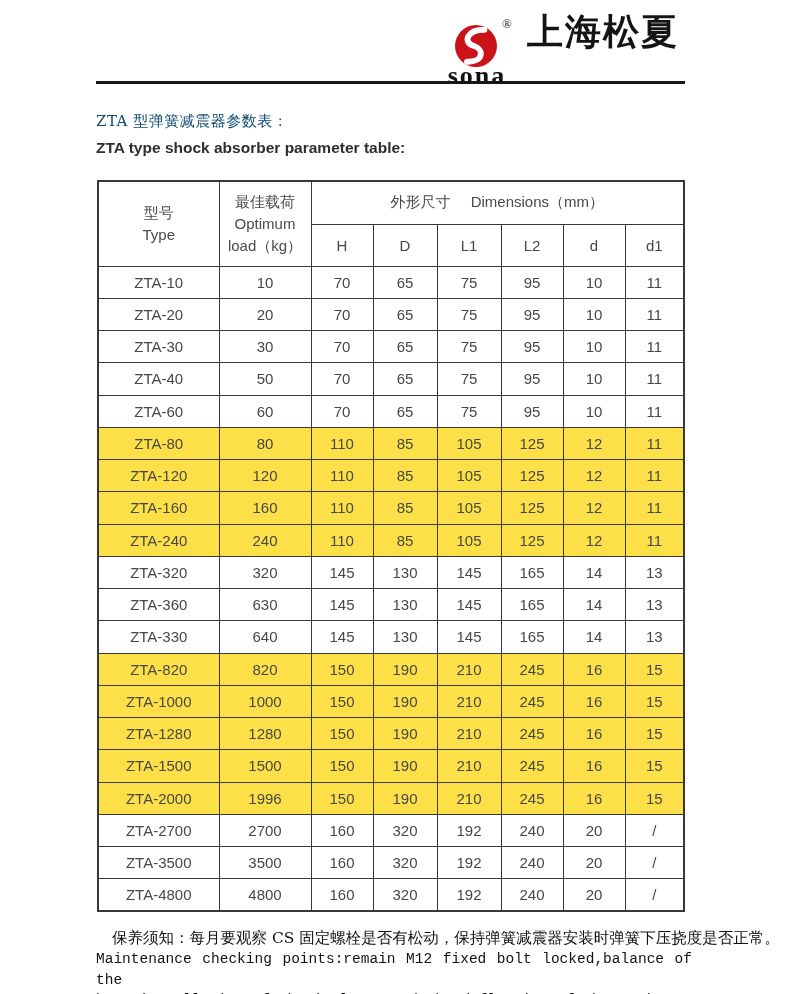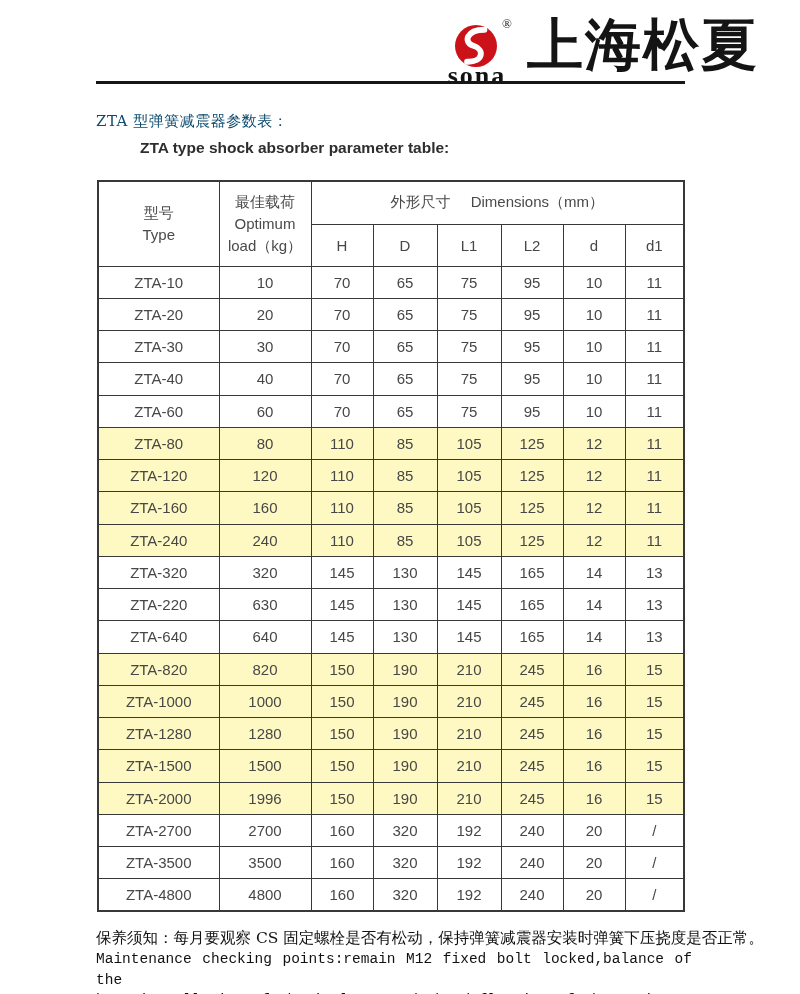--- a/index.html
+++ b/index.html
@@ -19,68 +19,68 @@
     font-size: 13px; color: #2b2b2b;
     font-family: "Liberation Serif", "DejaVu Serif", serif;
   }
   .logo-sona {
     position: absolute; left: 440px; top: 61px; width: 74px;
     text-align: center; font-family: "Liberation Serif", "DejaVu Serif", serif;
     font-weight: bold; font-size: 26px; letter-spacing: 2px; color: #111;
   }
   .logo-cn {
     position: absolute; left: 527px; top: 8px;
-    font-size: 56px; font-weight: 900; color: #141414;
+    font-size: 36px; font-weight: 900; color: #141414;
     letter-spacing: 2px; white-space: nowrap;
     font-family: "Liberation Sans", "DejaVu Sans", sans-serif;
   }
   .header-rule {
     position: absolute; left: 96px; top: 81px;
     width: 589px; height: 3px; background: #161616;
   }
 
   
   .title-cn {
     position: absolute; left: 96px; top: 112px;
     font-family: "DejaVu Serif", "Liberation Serif", serif;
     font-size: 15px; color: #0c4a6e; letter-spacing: 0.5px;
   }
   .title-en {
     position: absolute; left: 96px; top: 139px;
     font-family: "Liberation Sans", "DejaVu Sans", sans-serif;
-    font-size: 15.5px; color: #2e2e2e; font-weight: 600; margin-left: 44px;
+    font-size: 15.5px; color: #2e2e2e; font-weight: 600;
   }
 
   
   .param-table {
     position: absolute; left: 97px; top: 180px;
     width: 586px; height: 732px;
     border-collapse: collapse; table-layout: fixed;
     border: 2px solid #383838;
   }
   .param-table th, .param-table td {
     border: 1px solid #383838;
     text-align: center; vertical-align: middle;
     font-size: 15px; color: #474747; font-weight: normal;
     padding: 0;
   }
   .param-table thead tr.h1 { height: 43px; padding-left: 35px; }
   .param-table thead tr.h2 { height: 42px; }
   .param-table tbody tr { height: 31px; margin-left: 24px; }
-  .param-table tbody tr.shaded { background: #fef9c3; }
+  .param-table tbody tr.shaded { background: #fde047; }
   .cn-serif { font-family: "DejaVu Serif", "Liberation Serif", serif; color: #4a4a4a; }
   .en-sans  { font-family: "Liberation Sans", "DejaVu Sans", sans-serif; color: #4a4a4a; }
   .hdr-stack { line-height: 22px; }
   .dims-label .en-sans { margin-left: 16px; }
 
   
   .footer-note { position: absolute; left: 96px; top: 928px; width: 596px; }
   .footer-cn {
     font-family: "DejaVu Serif", "Liberation Serif", serif;
-    font-size: 15.5px; color: #111; line-height: 21px; white-space: nowrap;
+    font-size: 15.5px; color: #111; line-height: 21px; white-space: nowrap; margin-left: 16px;
   }
   .footer-en {
     font-family: "Liberation Mono", "DejaVu Sans Mono", monospace;
     font-size: 14.5px; color: #111; line-height: 20.5px;
   }
   .footer-en.justified { text-align: justify; text-align-last: justify; }
 </style>
 </head>
 <body>
 
@@ -166,21 +166,21 @@
           <td>30</td>
           <td>70</td>
           <td>65</td>
           <td>75</td>
           <td>95</td>
           <td>10</td>
           <td>11</td>
         </tr>
         <tr>
           <td>ZTA-40</td>
-          <td>40</td>
+          <td>50</td>
           <td>70</td>
           <td>65</td>
           <td>75</td>
           <td>95</td>
           <td>10</td>
           <td>11</td>
         </tr>
         <tr>
           <td>ZTA-60</td>
           <td>60</td>
@@ -235,31 +235,31 @@
           <td>ZTA-320</td>
           <td>320</td>
           <td>145</td>
           <td>130</td>
           <td>145</td>
           <td>165</td>
           <td>14</td>
           <td>13</td>
         </tr>
         <tr>
-          <td>ZTA-220</td>
+          <td>ZTA-360</td>
           <td>630</td>
           <td>145</td>
           <td>130</td>
           <td>145</td>
           <td>165</td>
           <td>14</td>
           <td>13</td>
         </tr>
         <tr>
-          <td>ZTA-640</td>
+          <td>ZTA-330</td>
           <td>640</td>
           <td>145</td>
           <td>130</td>
           <td>145</td>
           <td>165</td>
           <td>14</td>
           <td>13</td>
         </tr>
         <tr class="shaded">
           <td>ZTA-820</td>

